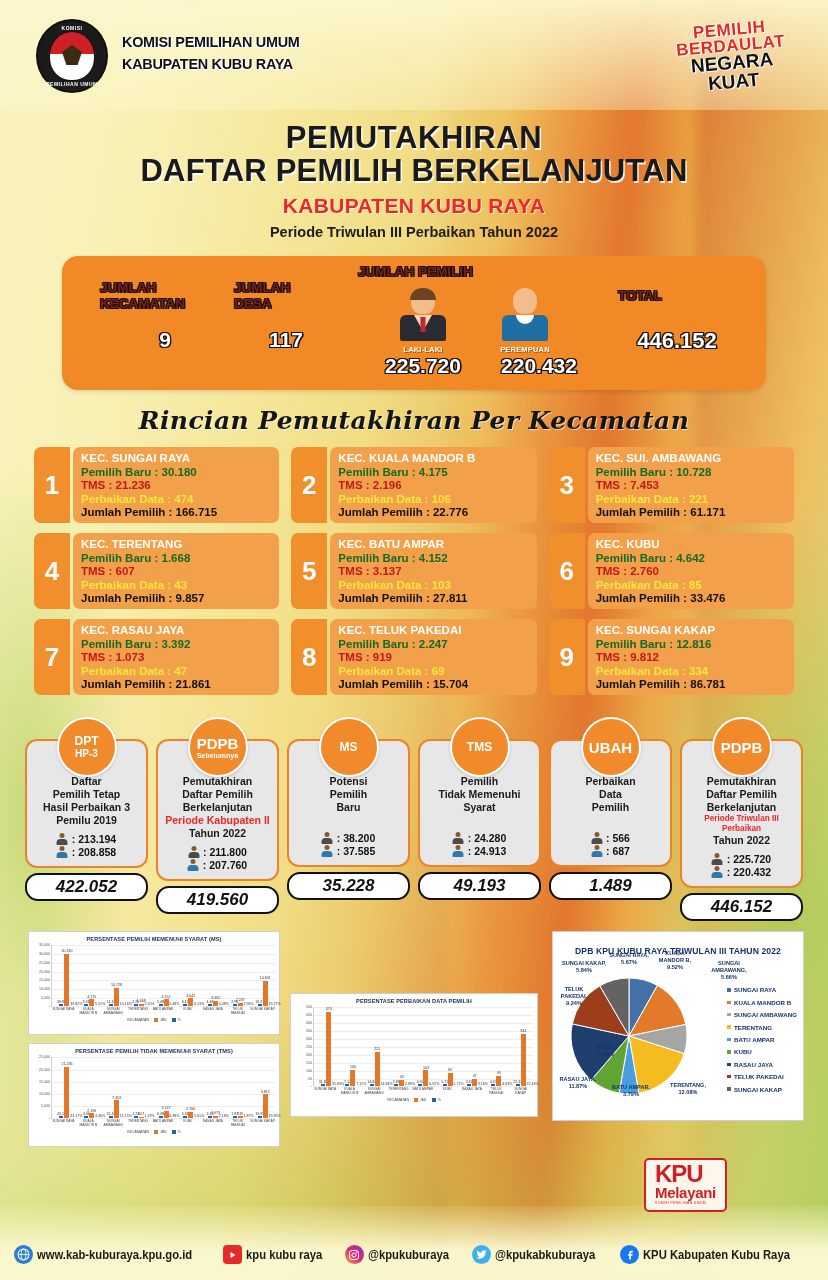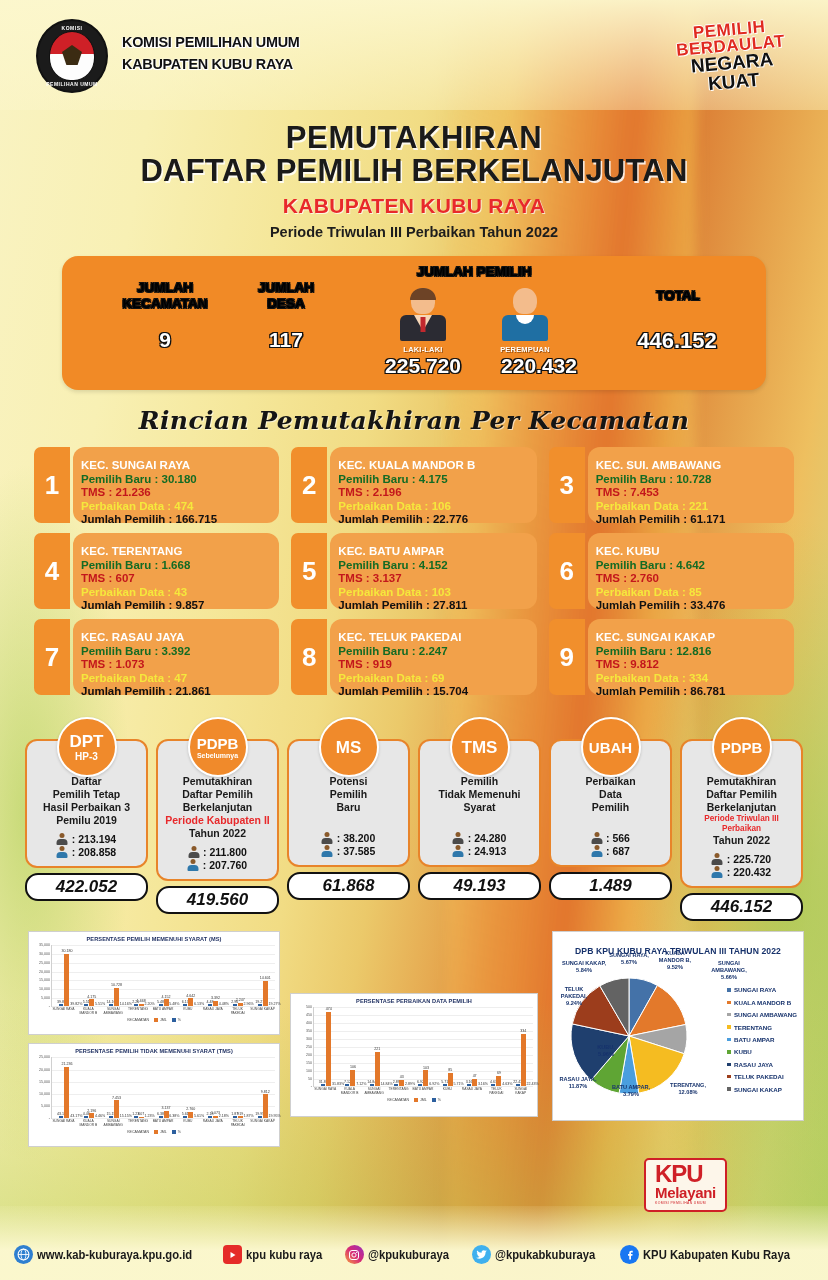--- a/index.html
+++ b/index.html
@@ -122,22 +122,22 @@
     font-size: 14.5px; font-weight: 700; color: #1d1d1d; margin-top: 6px;
   }
 
   
   .summary {
     margin: 16px auto 0; width: 704px; height: 134px;
     background: #f18a26; border-radius: 16px; position: relative;
     box-shadow: 0 2px 4px rgba(0,0,0,.12);
   }
   .sm-label {
-    position: absolute; text-align: center;
-    font-size: 13.5px; font-weight: 900; color: #000000; line-height: 1.2;
+    position: absolute; 
+    font-size: 13.5px; font-weight: 900; color: #7f1d1d; line-height: 1.2;
     text-shadow: 1.2px 1.2px 0 #111, -1px -1px 0 #111, 1px -1px 0 #111, -1px 1px 0 #111;
   }
   .sm-value {
     position: absolute; text-align: center;
     font-size: 21px; font-weight: 900; color: #fff;
     text-shadow: 1.4px 1.4px 0 #111, -1.2px -1.2px 0 #111, 1.2px -1.2px 0 #111, -1.2px 1.2px 0 #111;
   }
   .sm-kec-l { left: 38px; top: 24px; width: 130px; }
   .sm-kec-v { left: 38px; top: 72px; width: 130px; }
   .sm-desa-l { left: 172px; top: 24px; width: 104px; }
@@ -197,43 +197,43 @@
     width: 760px; margin: 12px auto 0;
     display: grid; grid-template-columns: repeat(3, 1fr); gap: 10px 12px;
   }
   .kec-card { display: flex; height: 76px; }
   .kec-num {
     width: 36px; background: #f18f2c; border-radius: 7px 0 0 7px;
     display: flex; align-items: center; justify-content: center;
     font-size: 26px; font-weight: 800; color: #fff;
   }
   .kec-body {
-    flex: 1; background: #f2a14a; border-radius: 12px; margin-left: 3px;
-    padding: 12px 8px; line-height: 1.18;
+    flex: 1; background: #f2a14a; border-radius: 7px; margin-left: 3px;
+    padding: 5px 8px; line-height: 1.18;
   }
   .kec-body .name { font-size: 11.5px; font-weight: 700; color: #fff; }
   .kec-body .baru { font-size: 11.5px; font-weight: 700; color: #136b24; }
   .kec-body .tms  { font-size: 11.5px; font-weight: 700; color: #c3171c; }
   .kec-body .perb { font-size: 11.5px; font-weight: 700; color: #f5e83c; }
   .kec-body .jml  { font-size: 11.5px; font-weight: 700; color: #111; }
 
   
   .stat-row {
     width: 778px; margin: 22px auto 0;
     display: grid; grid-template-columns: repeat(6, 1fr); gap: 8px;
   }
   .stat-card { position: relative; padding-top: 22px; }
   .stat-bubble {
     position: absolute; left: 50%; top: 0; transform: translateX(-50%);
     width: 60px; height: 60px; border-radius: 50%;
     background: #f08a2b; border: 2px solid #fff;
     display: flex; flex-direction: column; align-items: center; justify-content: center;
     z-index: 3; box-shadow: 0 1px 3px rgba(0,0,0,.18);
   }
-  .stat-bubble .b1 { font-size: 17px; font-weight: 800; color: #fff; line-height: 1; }
+  .stat-bubble .b1 { font-size: 12px; font-weight: 800; color: #fff; line-height: 1; }
   .stat-bubble .b1.small { font-size: 15px; }
   .stat-bubble .b2 { font-size: 10px; font-weight: 700; color: #fff; margin-top: 1px; }
   .stat-bubble .b2.tiny { font-size: 7px; font-weight: 600; }
   .stat-box {
     background: #e7e7e7; border: 2px solid #e8842a; border-radius: 12px;
     padding: 34px 4px 8px; min-height: 128px; text-align: center;
     display: flex; flex-direction: column; justify-content: flex-start;
   }
   .stat-desc { font-size: 10.5px; font-weight: 700; color: #1a1a1a; line-height: 1.24; }
   .stat-desc .red { color: #e8292b; display: block; }
@@ -570,21 +570,21 @@
             </div>
             <div class="stat-num-line">
               <span class="ico-person f">
                 <span class="h"></span>
                 <span class="b"></span>
               </span>
               <span>: 37.585</span>
             </div>
           </div>
         </div>
-        <div class="stat-total">61.868</div>
+        <div class="stat-total">35.228</div>
       </div>
       <div class="stat-card">
         <div class="stat-bubble">
           <div class="b1">TMS</div>
         </div>
         <div class="stat-box">
           <div class="stat-desc">
             <div>Pemilih</div>
             <div>Tidak Memenuhi</div>
             <div>Syarat</div>

